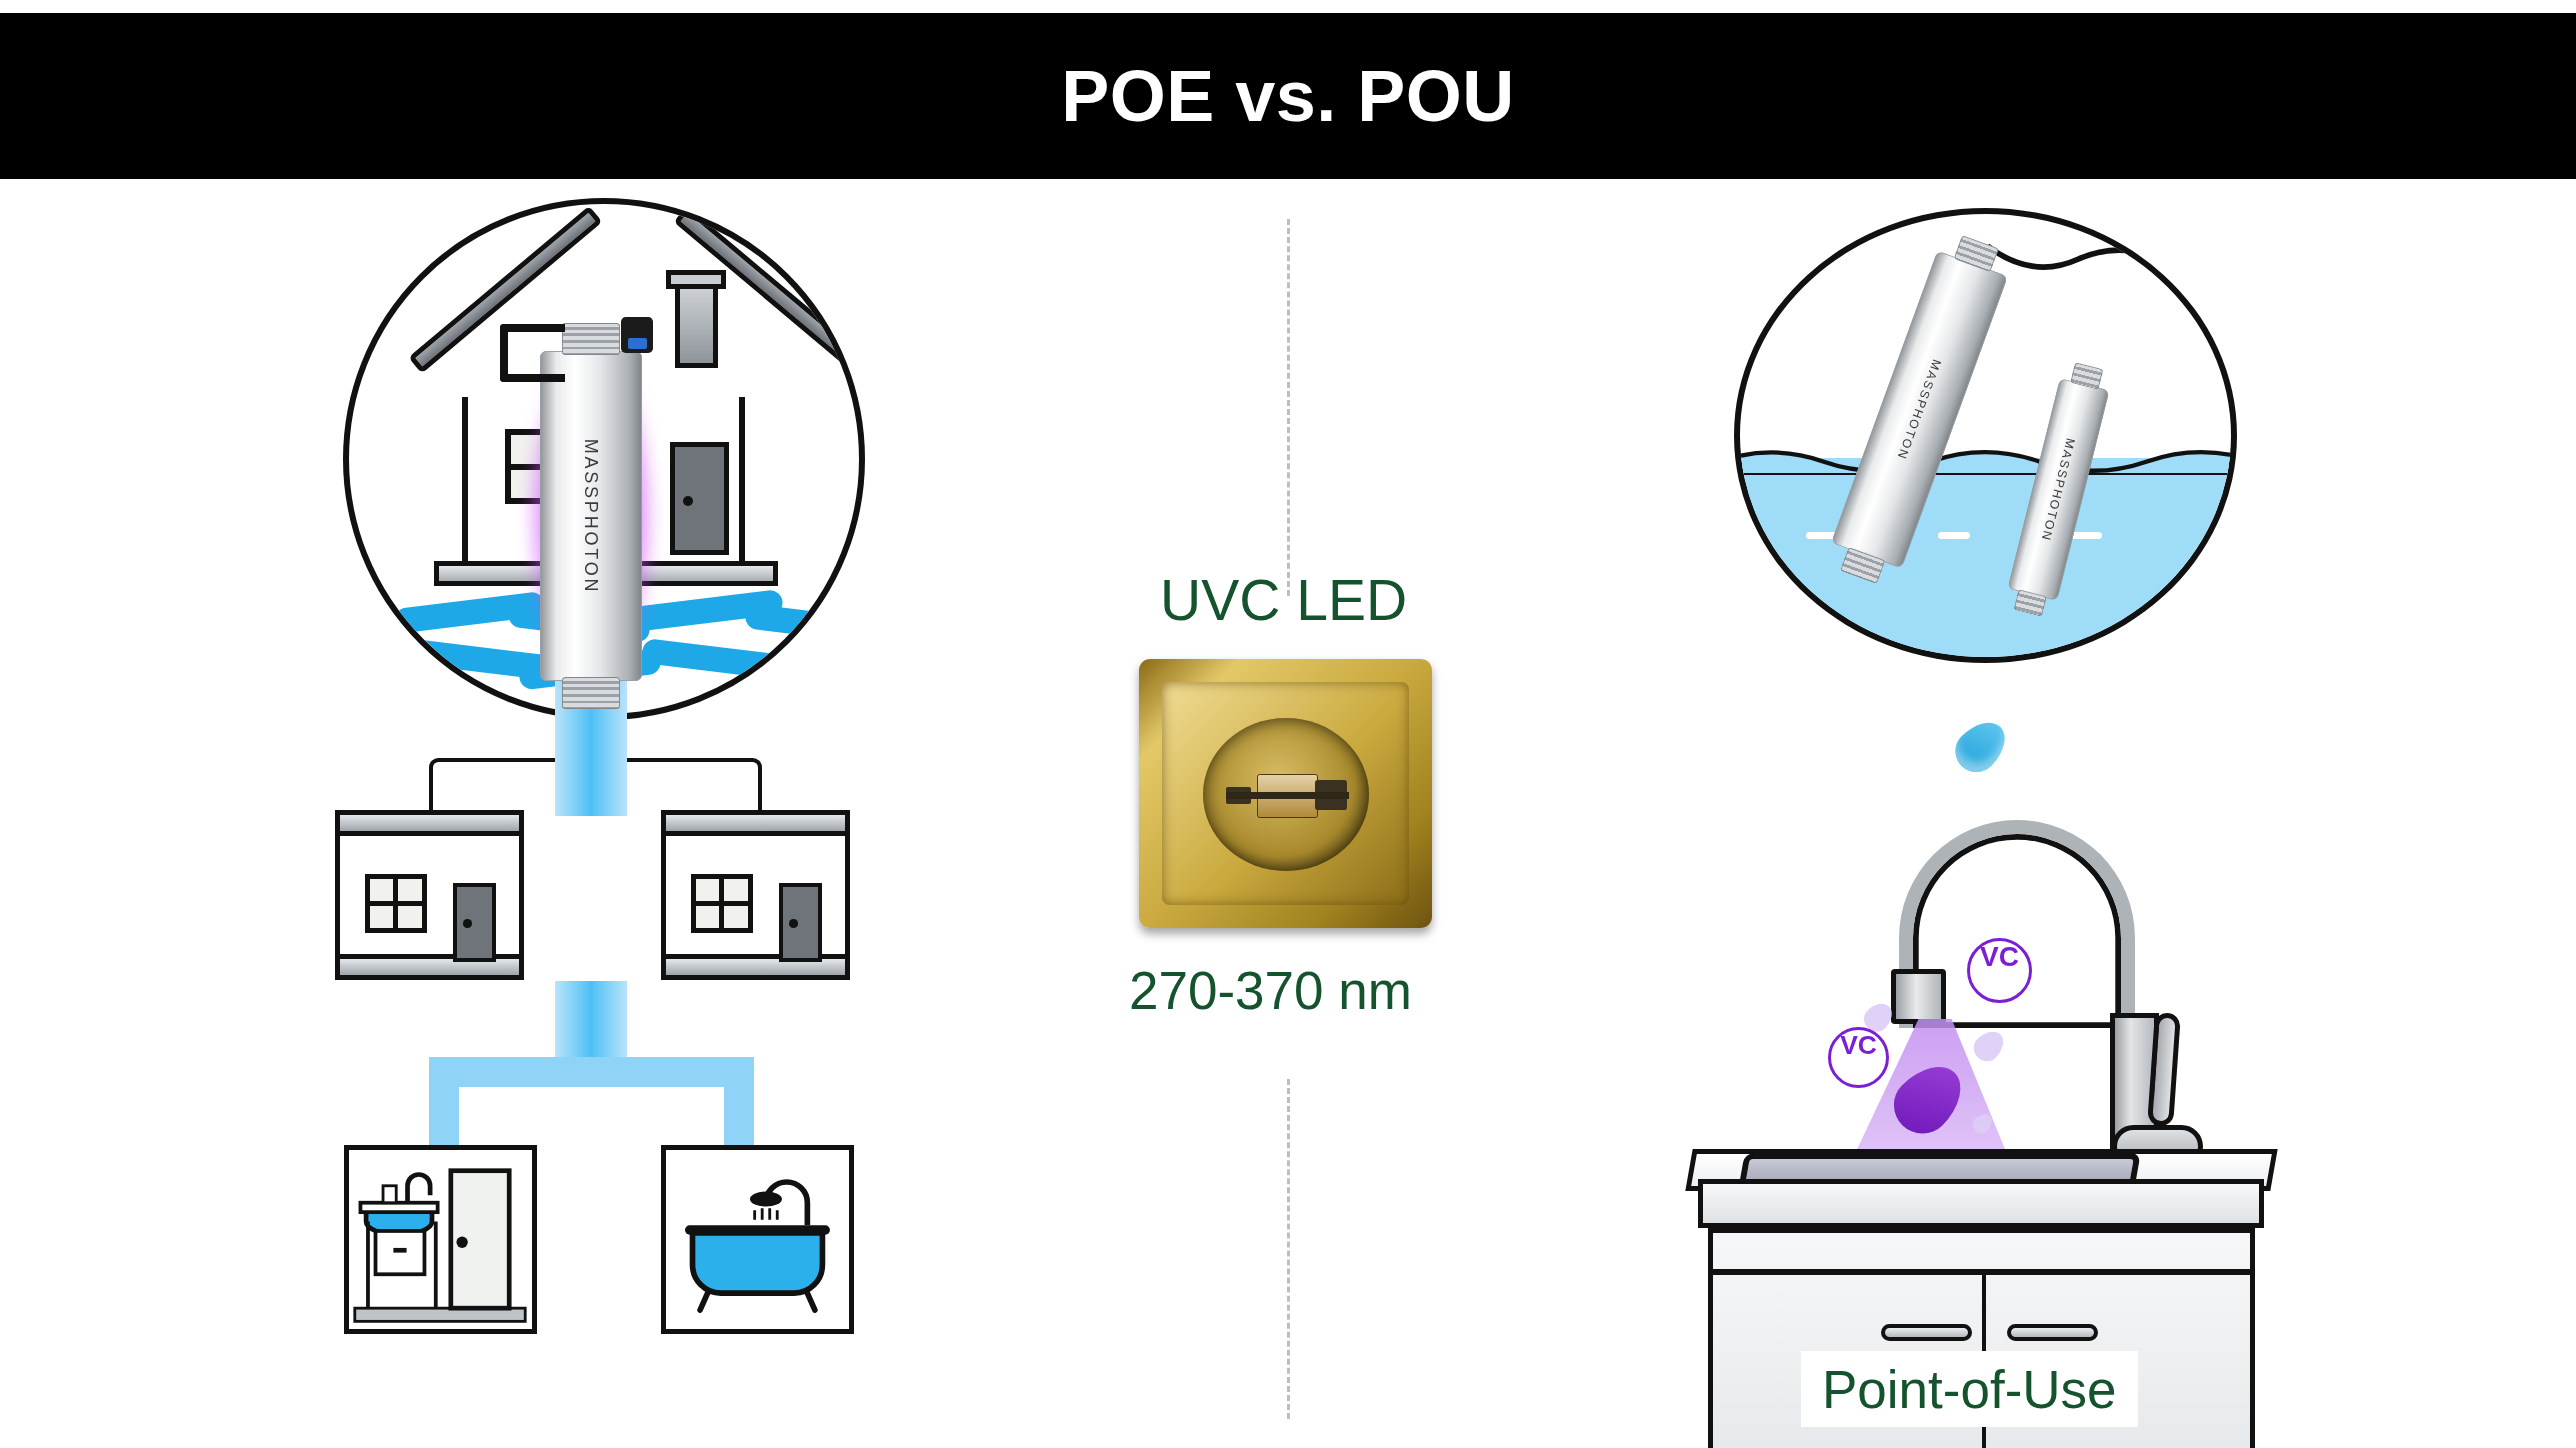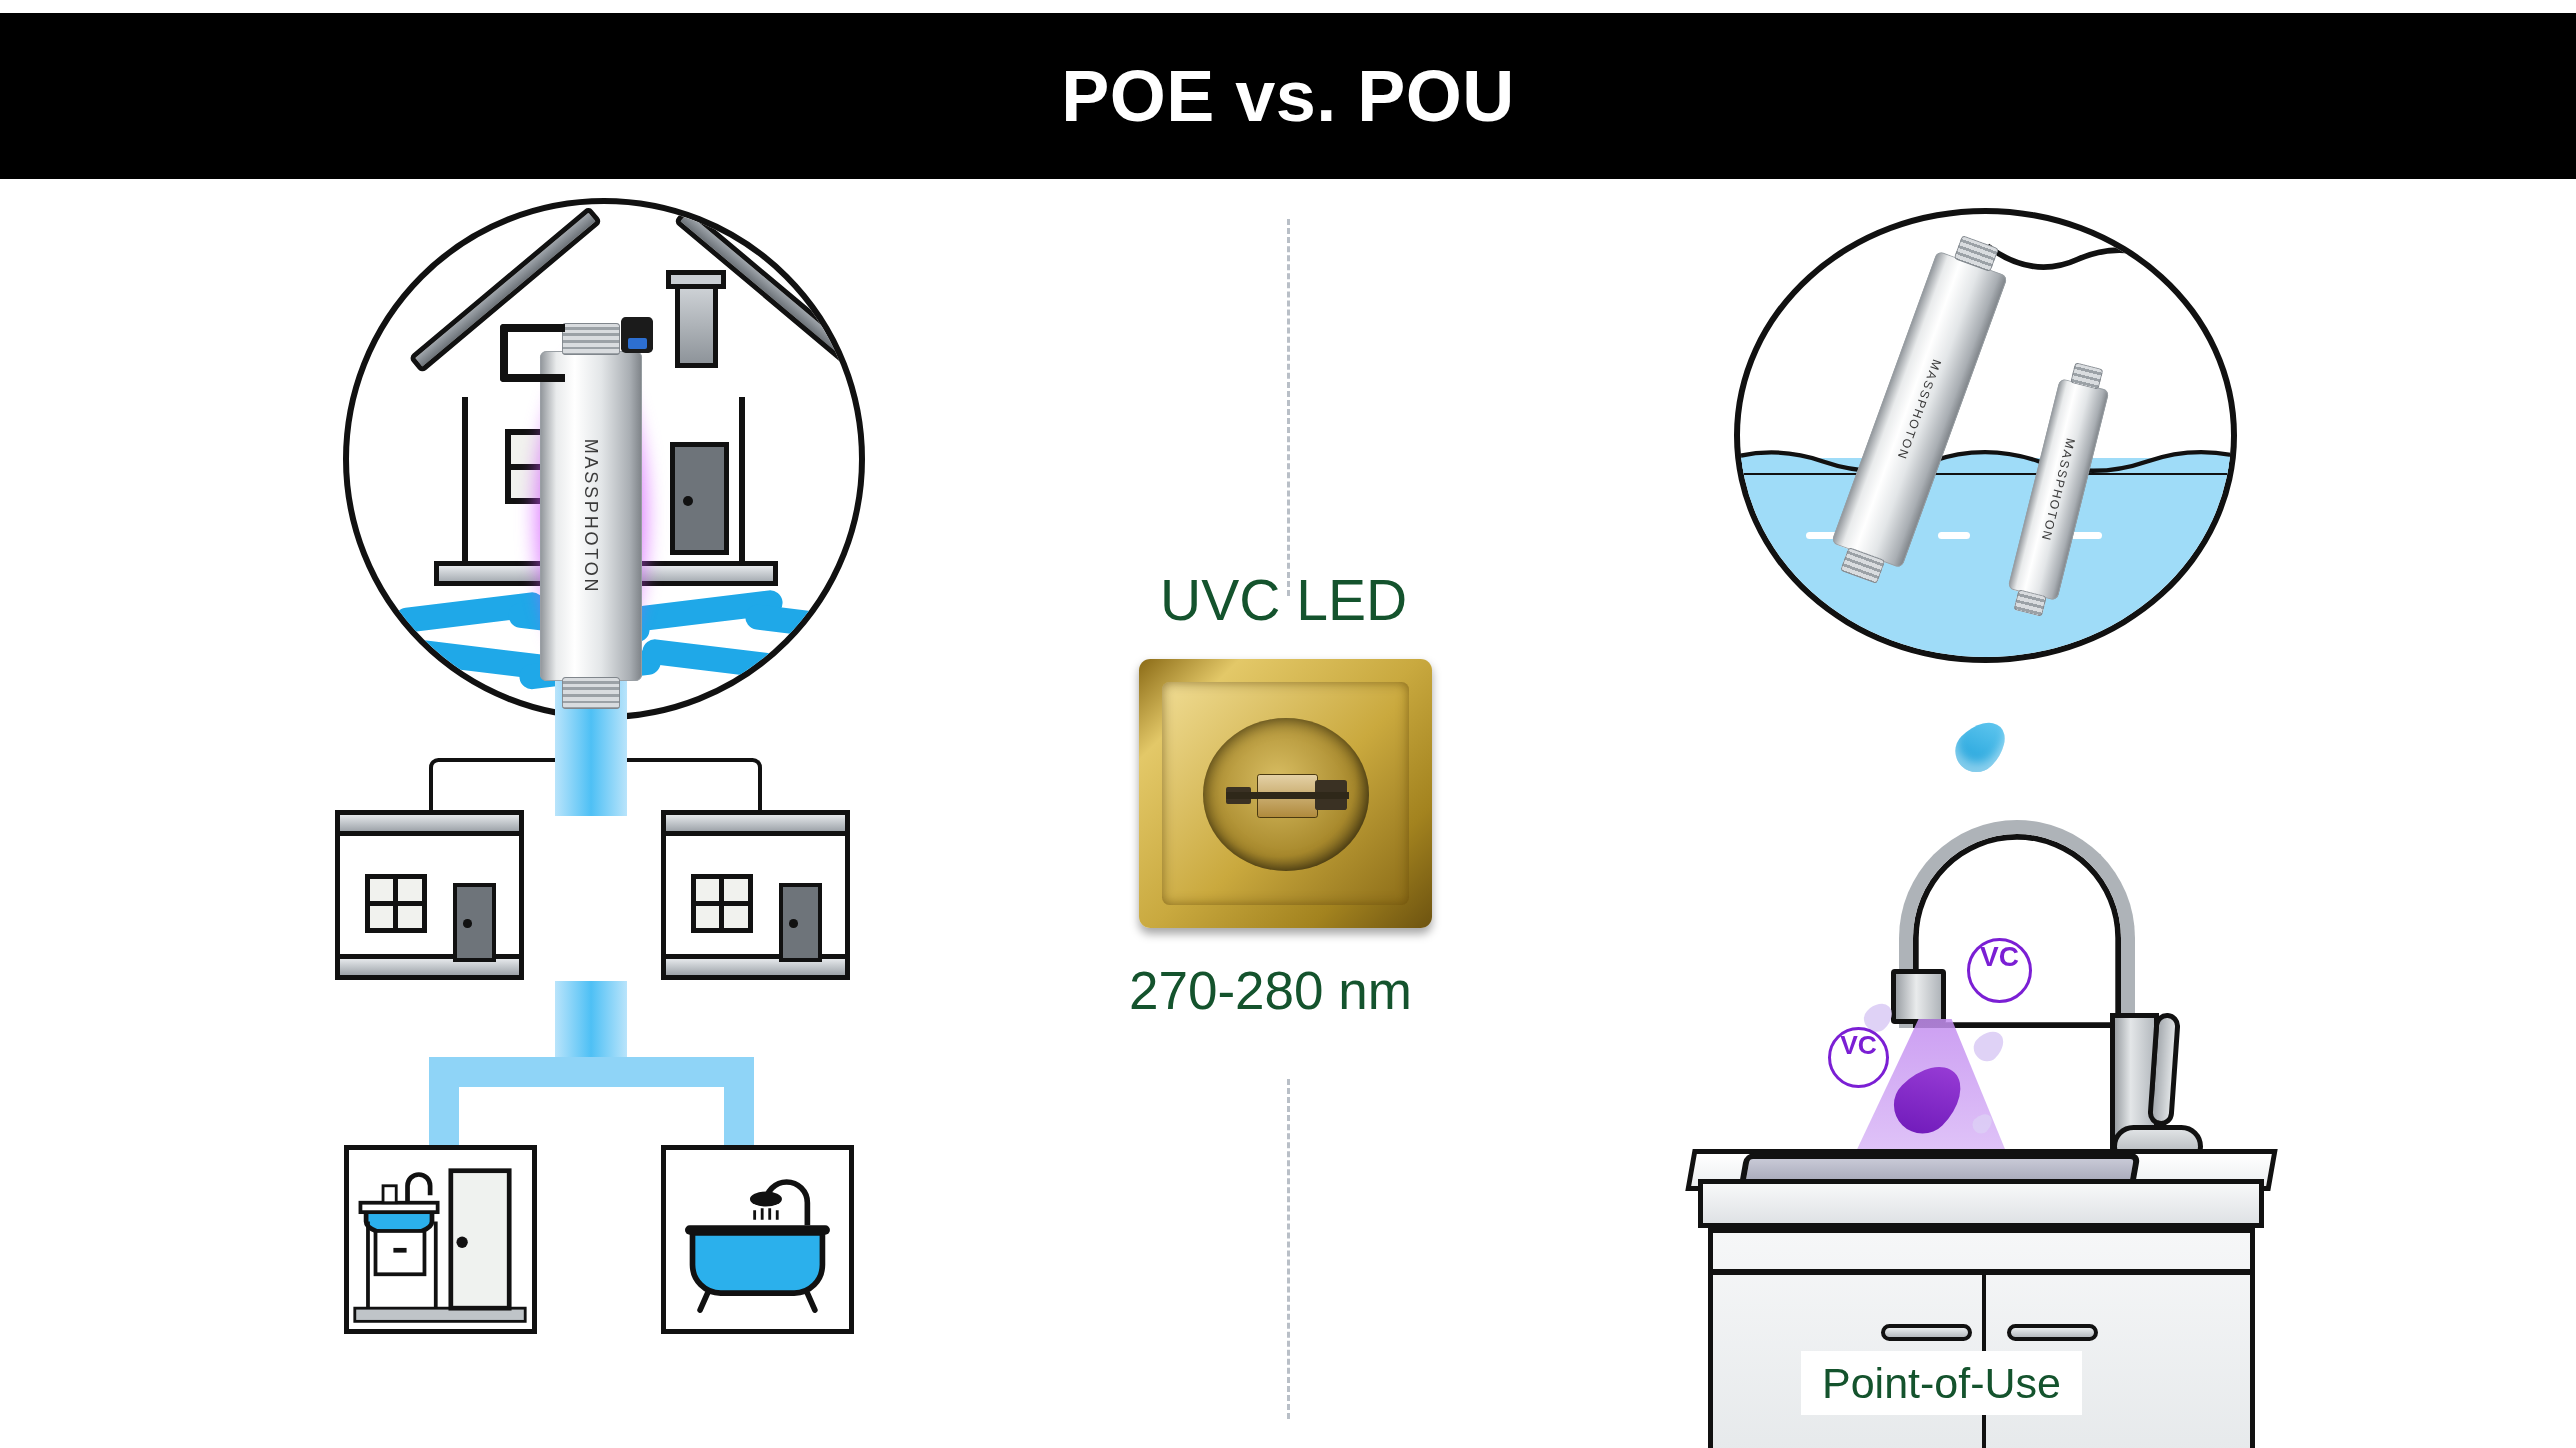--- a/index.html
+++ b/index.html
@@ -276,21 +276,21 @@
     <div style="position:absolute;left:64px;top:59px;width:166px;height:153px;border-radius:50%;
                 background:radial-gradient(circle at 45% 40%,#d8bd62,#a8892c 60%,#2a2008 100%);
                 box-shadow:inset 0 0 17px rgba(0,0,0,.7);"></div>
     <div style="position:absolute;left:118px;top:115px;width:59px;height:42px;border-radius:2.8px;
                 background:linear-gradient(#e4d1a6,#b08a3c);border:1.9px solid #4b3a10;"></div>
     <div style="position:absolute;left:87px;top:128px;width:24.5px;height:17px;background:#3a3123;border-radius:1.9px;"></div>
     <div style="position:absolute;left:176px;top:121px;width:32px;height:30px;background:#3a3123;border-radius:2.8px;"></div>
     <div style="position:absolute;left:87px;top:133px;width:123px;height:6.6px;background:#2f2819;"></div>
   </div>
 
-  <div class="lbl" style="left:1129px;top:947px;font-size:53px;">270-280 nm</div>
+  <div class="lbl" style="left:1129px;top:947px;font-size:53px;">270-370 nm</div>
 
   <div class="circle" id="pou-circle">
     <div class="pou-water">
       <svg class="pou-wave-top" viewBox="0 0 600 40" preserveAspectRatio="none">
         <path d="M0 26 Q60 2 120 24 T240 24 T360 24 T480 24 T600 24 L600 40 L0 40 Z" fill="#9fdcf8" stroke="#111" stroke-width="5"></path>
       </svg>
       <div class="dash-w" style="left:66px;top:74px;"></div>
       <div class="dash-w" style="left:198px;top:74px;"></div>
       <div class="dash-w" style="left:330px;top:74px;"></div>
     </div>
@@ -343,17 +343,17 @@
   <div class="sink-basin"></div>
   <div class="counter-top"></div>
   <div class="cabinet">
     <div class="rail"></div>
     <div class="split"></div>
     <div class="handle" style="left:168px;top:91px;"></div>
     <div class="handle" style="left:294px;top:91px;"></div>
   </div>
 
   <div class="pou-label">
-    <span class="lbl" style="position:static;font-size:43px;">Point-of-Use</span>
+    <span class="lbl" style="position:static;font-size:53px;">Point-of-Use</span>
   </div>
 
 </div>
 
 
 </body></html>

